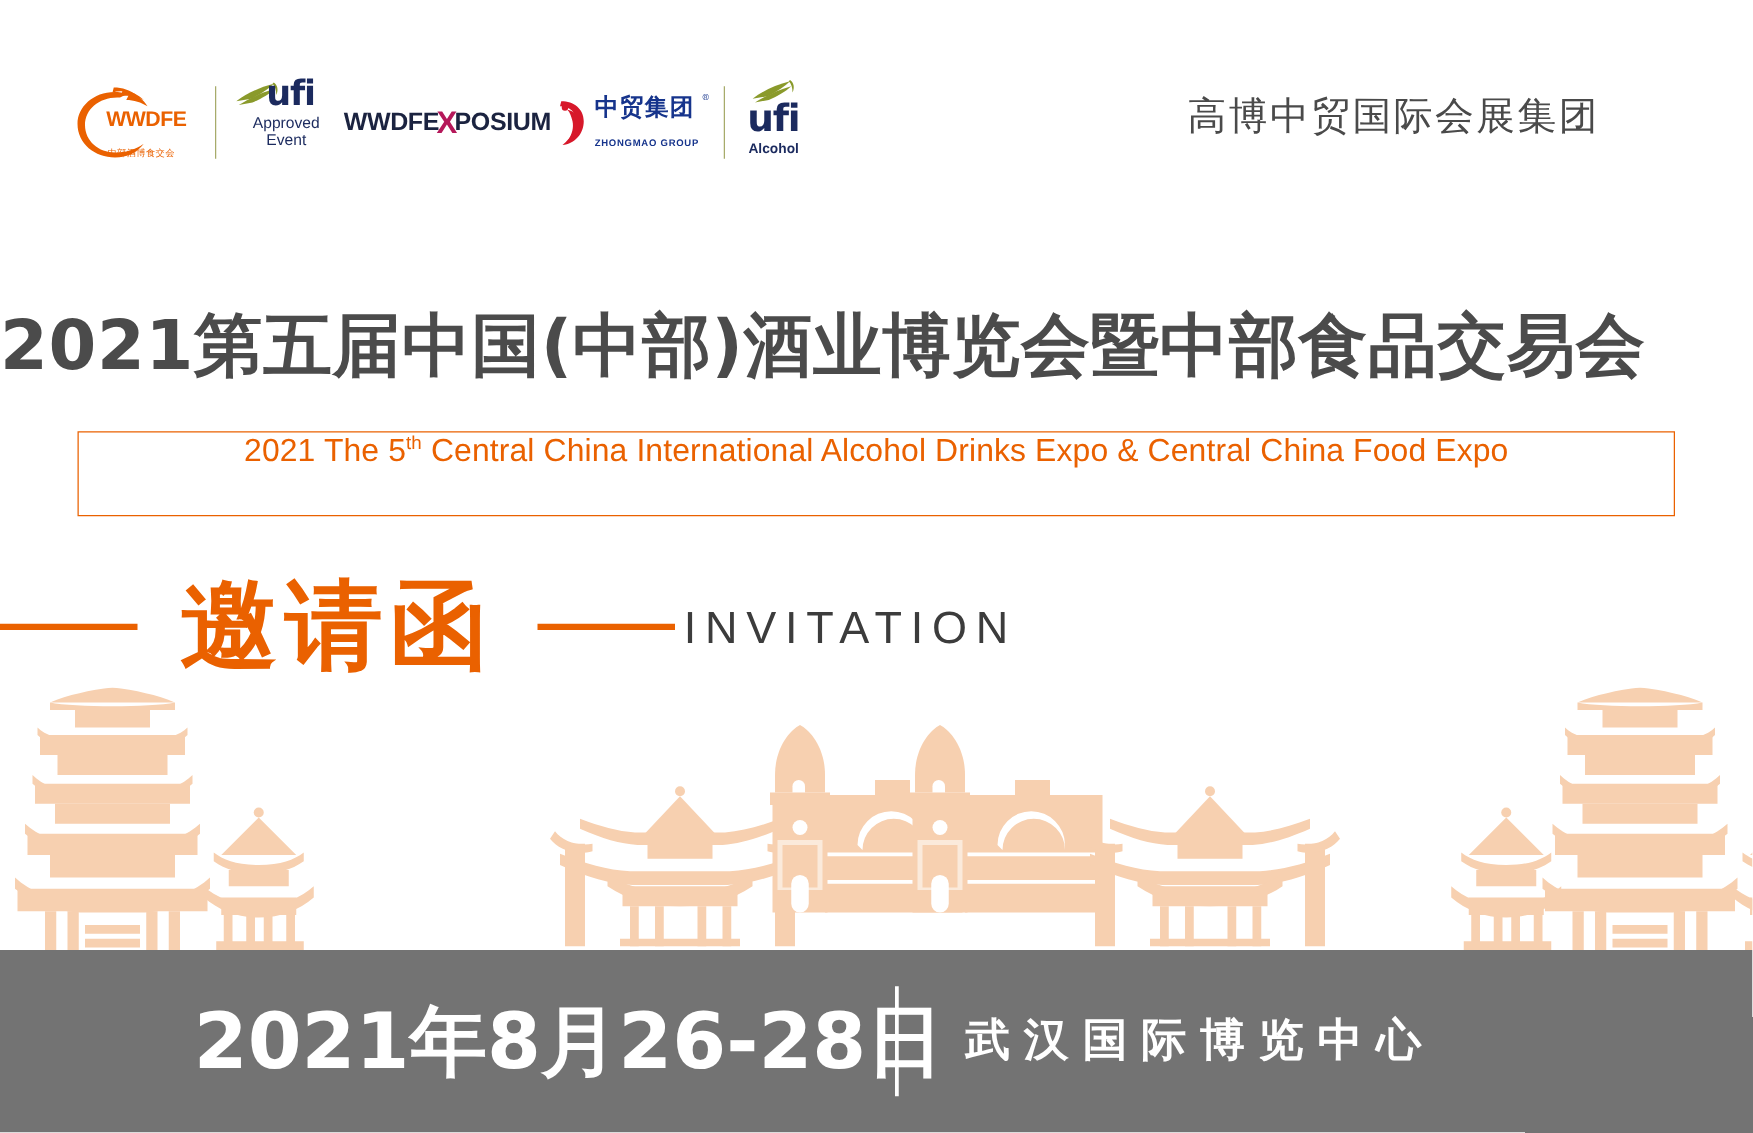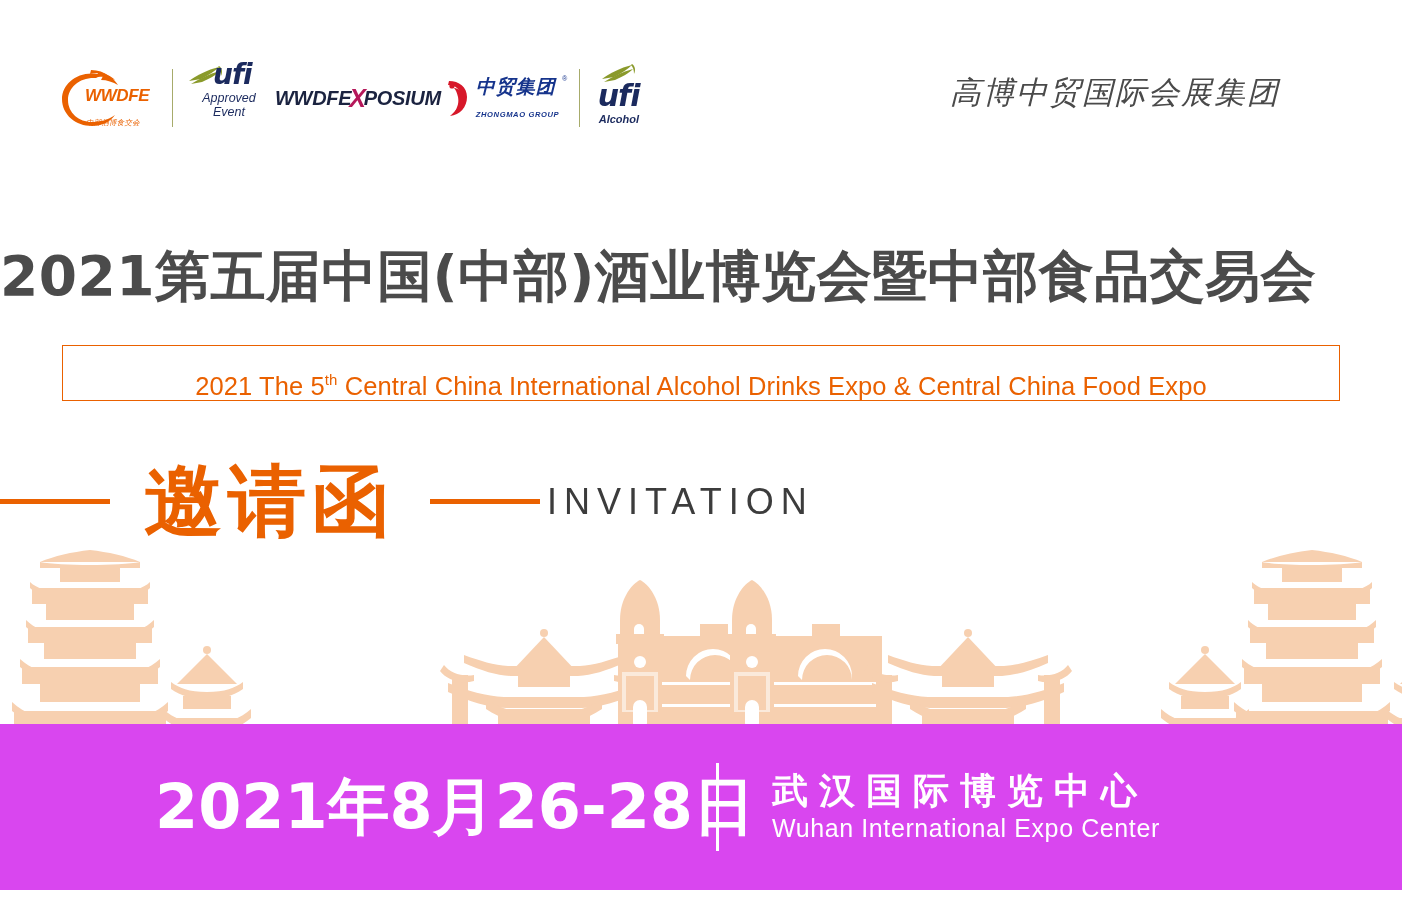--- a/index.html
+++ b/index.html
@@ -11,21 +11,21 @@
   }
   .poster {
     position:relative;
     width:1402px; height:906px;
     background:#ffffff;
     overflow:hidden;
   }
 
   
   .header {
-    position:absolute; top:52px; left:0; width:1342px; height:92px;font-style:italic;
+    position:absolute; top:52px; left:0; width:1342px; height:92px;
   }
   .logo-bar {
     position:absolute; left:58px; top:0;
     display:flex; align-items:center; height:92px;
   }
   .logo-sep {
     width:1px; height:58px; background:#8a8f3a; opacity:.75;
     margin:0 14px;
   }
 
@@ -110,23 +110,23 @@
   
   .title-cn {
     position:absolute; top:246px; left:0; width:1236px;
     text-align:center;
     font-size:55px; font-weight:bold; color:#4b4b4b;
     letter-spacing:.5px; line-height:1.1;
     font-family:"DejaVu Sans",sans-serif;
     white-space:nowrap;
   }
   .title-en-box {
-    position:absolute; top:345px; left:62px; width:1278px; height:56px;
+    position:absolute; top:345px; left:62px; width:1278px; height:68px;
     border:1.5px solid #ea6100;
-    display:flex; align-items:flex-end; justify-content:center;
+    display:flex; align-items:flex-start; justify-content:center;
   }
   .title-en {
     font-size:25.5px; color:#ea6100; letter-spacing:.1px;
     font-family:"Liberation Sans",sans-serif; white-space:nowrap;
   }
   .title-en sup { font-size:15px; vertical-align:super; }
 
   
   .invite-wrap {
     position:absolute; top:462px; left:0; width:1402px;
@@ -148,22 +148,22 @@
     text-indent:7px;
   }
 
   
   .skyline {
     position:absolute; left:0; bottom:146px; width:1402px; height:210px;
   }
 
   
   .footer {
-    position:absolute; left:0; bottom:16px; width:1402px; height:166px;
-    background:#d946ef;
+    position:absolute; left:0; bottom:0; width:1402px; height:146px;
+    background:#737373;
     display:flex; align-items:center;
   }
   .footer-date {
     position:absolute; left:155px; top:50%; transform:translateY(-50%);
     font-size:62px; font-weight:bold; color:#ffffff;
     letter-spacing:0px; line-height:1; white-space:nowrap;
     font-family:"DejaVu Sans",sans-serif;
   }
   .footer-div {
     position:absolute; left:716px; top:50%; transform:translateY(-50%);
@@ -391,17 +391,16 @@
     <g transform="translate(1390,98)">
         <use href="#pavilion"></use>
       </g>
   </svg>
 
   <div class="footer">
     <div class="footer-date">2021年8月26-28日</div>
     <div class="footer-div"></div>
     <div class="footer-venue">
       <div class="venue-cn">武汉国际博览中心</div>
-      <div class="venue-en">Wuhan International Expo Center</div>
     </div>
   </div>
 
 </div>
 
 </body></html>

